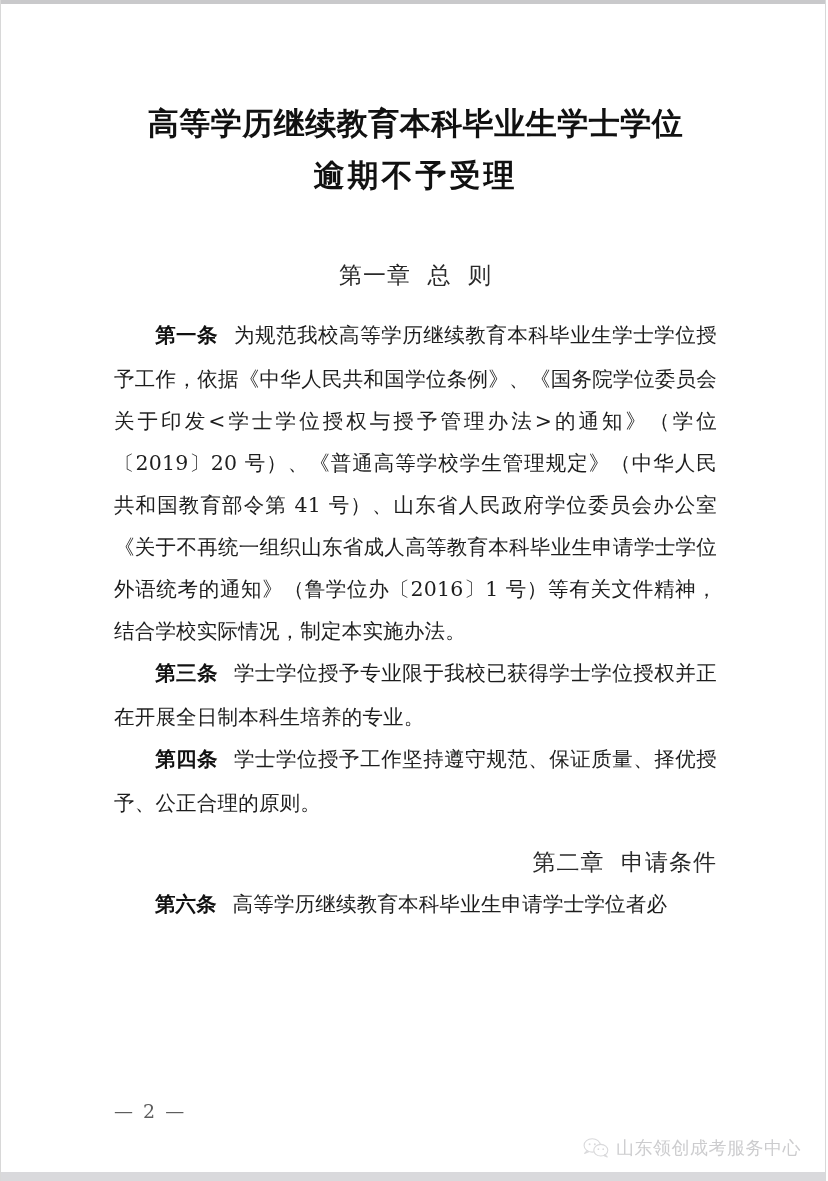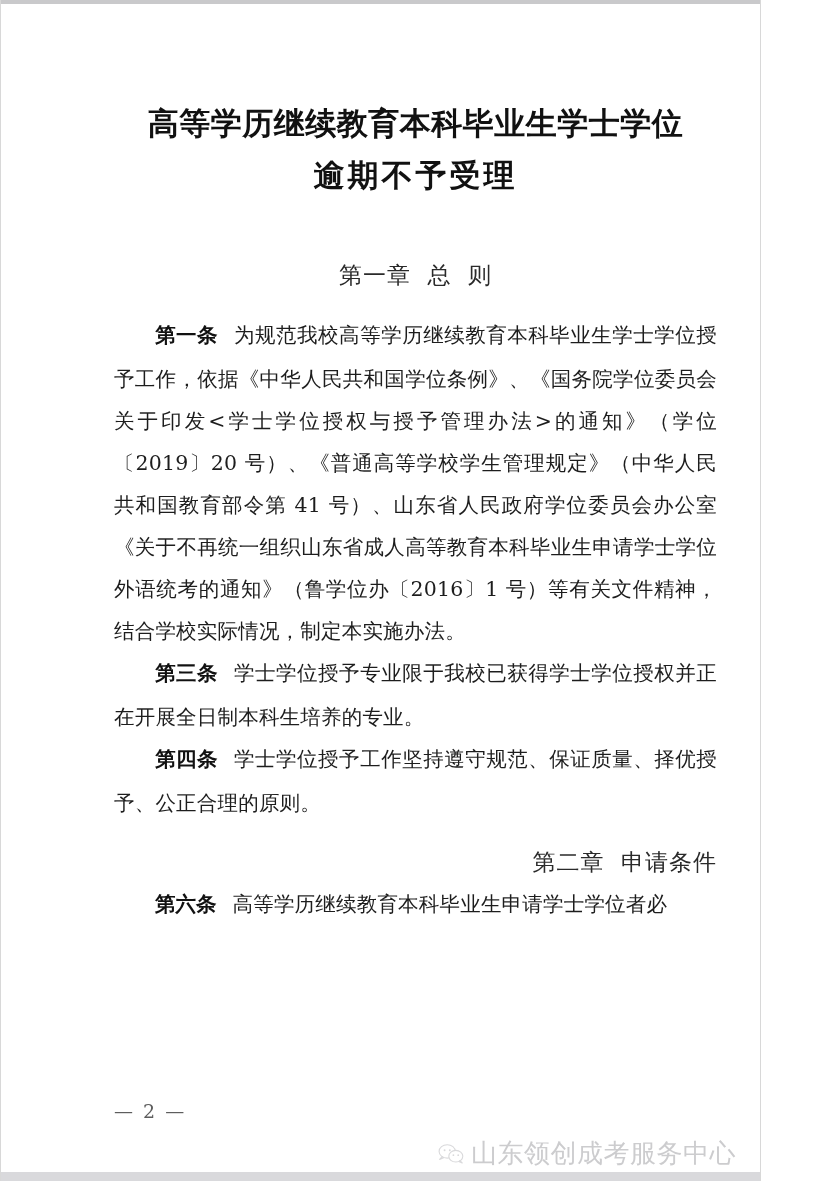--- a/index.html
+++ b/index.html
@@ -7,21 +7,21 @@
     margin: 0;
     padding: 0;
     background: #ffffff;
   }
   body {
     font-family: "DejaVu Serif", "Liberation Serif", serif;
   }
 
   .page {
     position: relative;
-    width: 761px;
+    width: 826px;
     height: 1181px;
     background: #ffffff;
     overflow: hidden;
     box-sizing: border-box;
     border-left: 1px solid #d8d8d8;
     border-right: 1px solid #d8d8d8;
   }
 
   
   .top-bar {
@@ -112,21 +112,21 @@
     position: absolute;
     right: 24px;
     top: 1136px;
     display: flex;
     align-items: center;
     gap: 7px;
     opacity: 0.5;
   }
   .watermark .wm-text {
     font-family: "DejaVu Sans", "Liberation Sans", sans-serif;
-    font-size: 26px;
+    font-size: 18px;
     color: #9a9a9e;
     letter-spacing: 0.5px;
     white-space: nowrap;
     text-align: right;
   }
   .wechat-icon { width: 26px; height: 22px; display: block; }
 </style>
 </head>
 <body>
 

